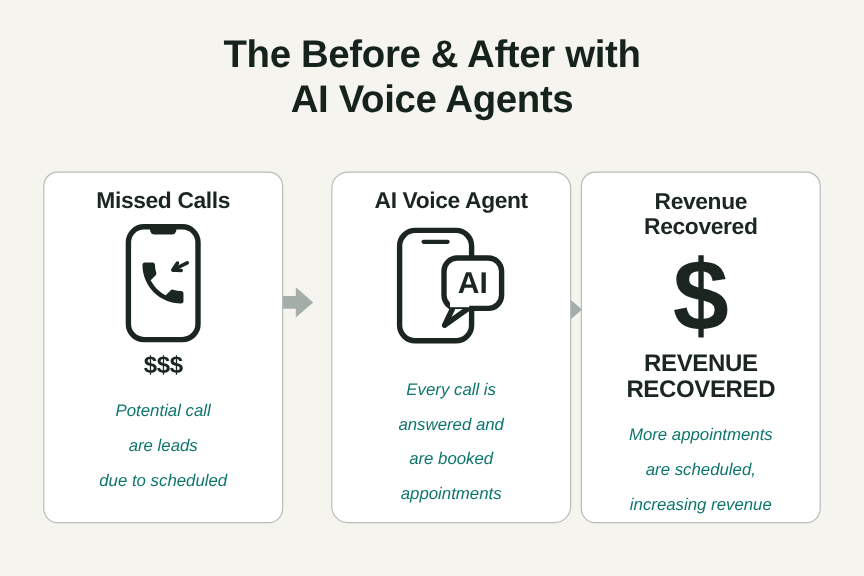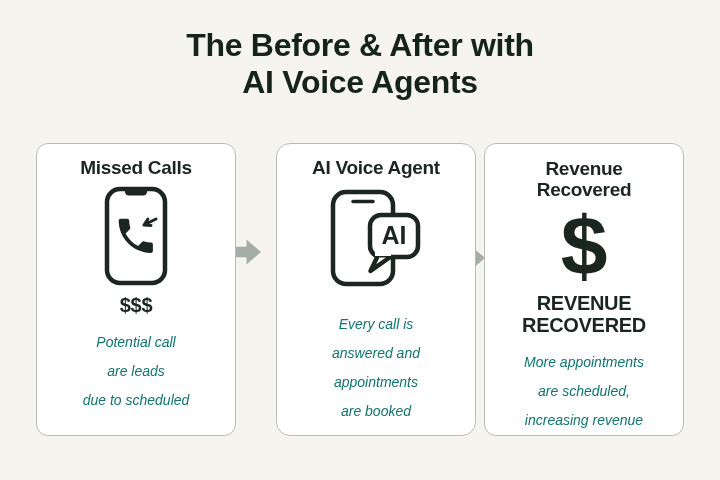--- a/index.html
+++ b/index.html
@@ -95,22 +95,22 @@
         <rect x="3" y="4" width="60" height="92" rx="13" fill="none" stroke="#1a261f" stroke-width="4.5"></rect>
         <path d="M23 13.5 H43" stroke="#1a261f" stroke-width="3.5" stroke-linecap="round"></path>
         <rect x="40" y="27" width="48" height="42" rx="11" fill="#ffffff" stroke="#1a261f" stroke-width="4.5"></rect>
         <path d="M47 69.5 L40.5 83 L59.5 69.5" fill="#ffffff" stroke="#1a261f" stroke-width="4.5" stroke-linejoin="round" stroke-linecap="round"></path>
         <rect x="45" y="62" width="16" height="6" fill="#ffffff"></rect>
         <text x="64" y="56" text-anchor="middle" font-size="25" font-weight="bold" fill="#1a261f" font-family="Liberation Sans, sans-serif">AI</text>
       </svg>
       <div class="card-body">
         <div>Every call is</div>
         <div>answered and</div>
+        <div>are booked</div>
         <div>appointments</div>
-        <div>are booked</div>
       </div>
     </div>
 
     <div class="card card-3">
       <div class="card-title">
         <div>Revenue</div>
         <div>Recovered</div>
       </div>
       <div class="dollar-glyph">$</div>
       <div class="highlight">

